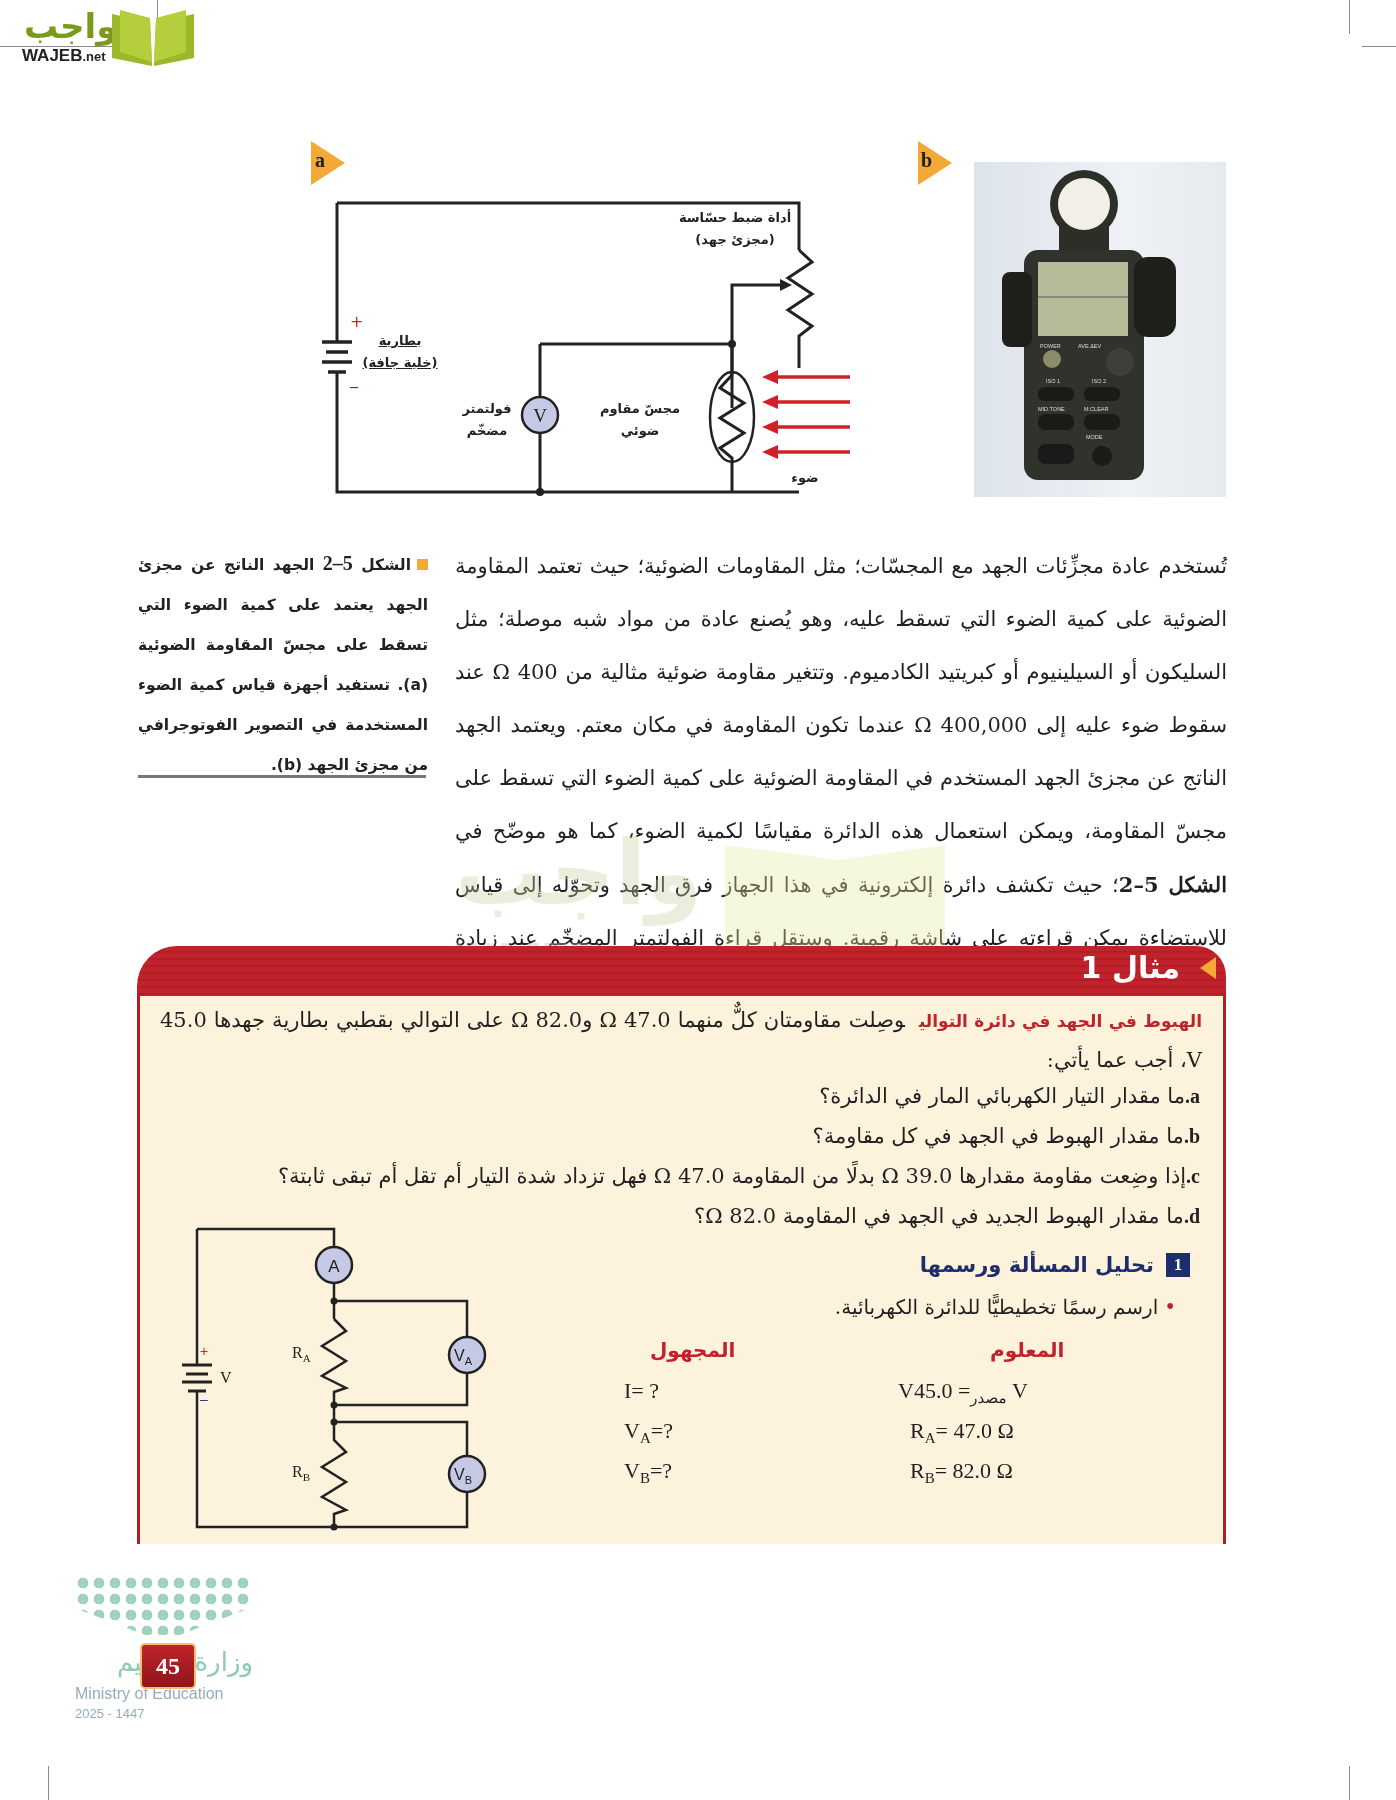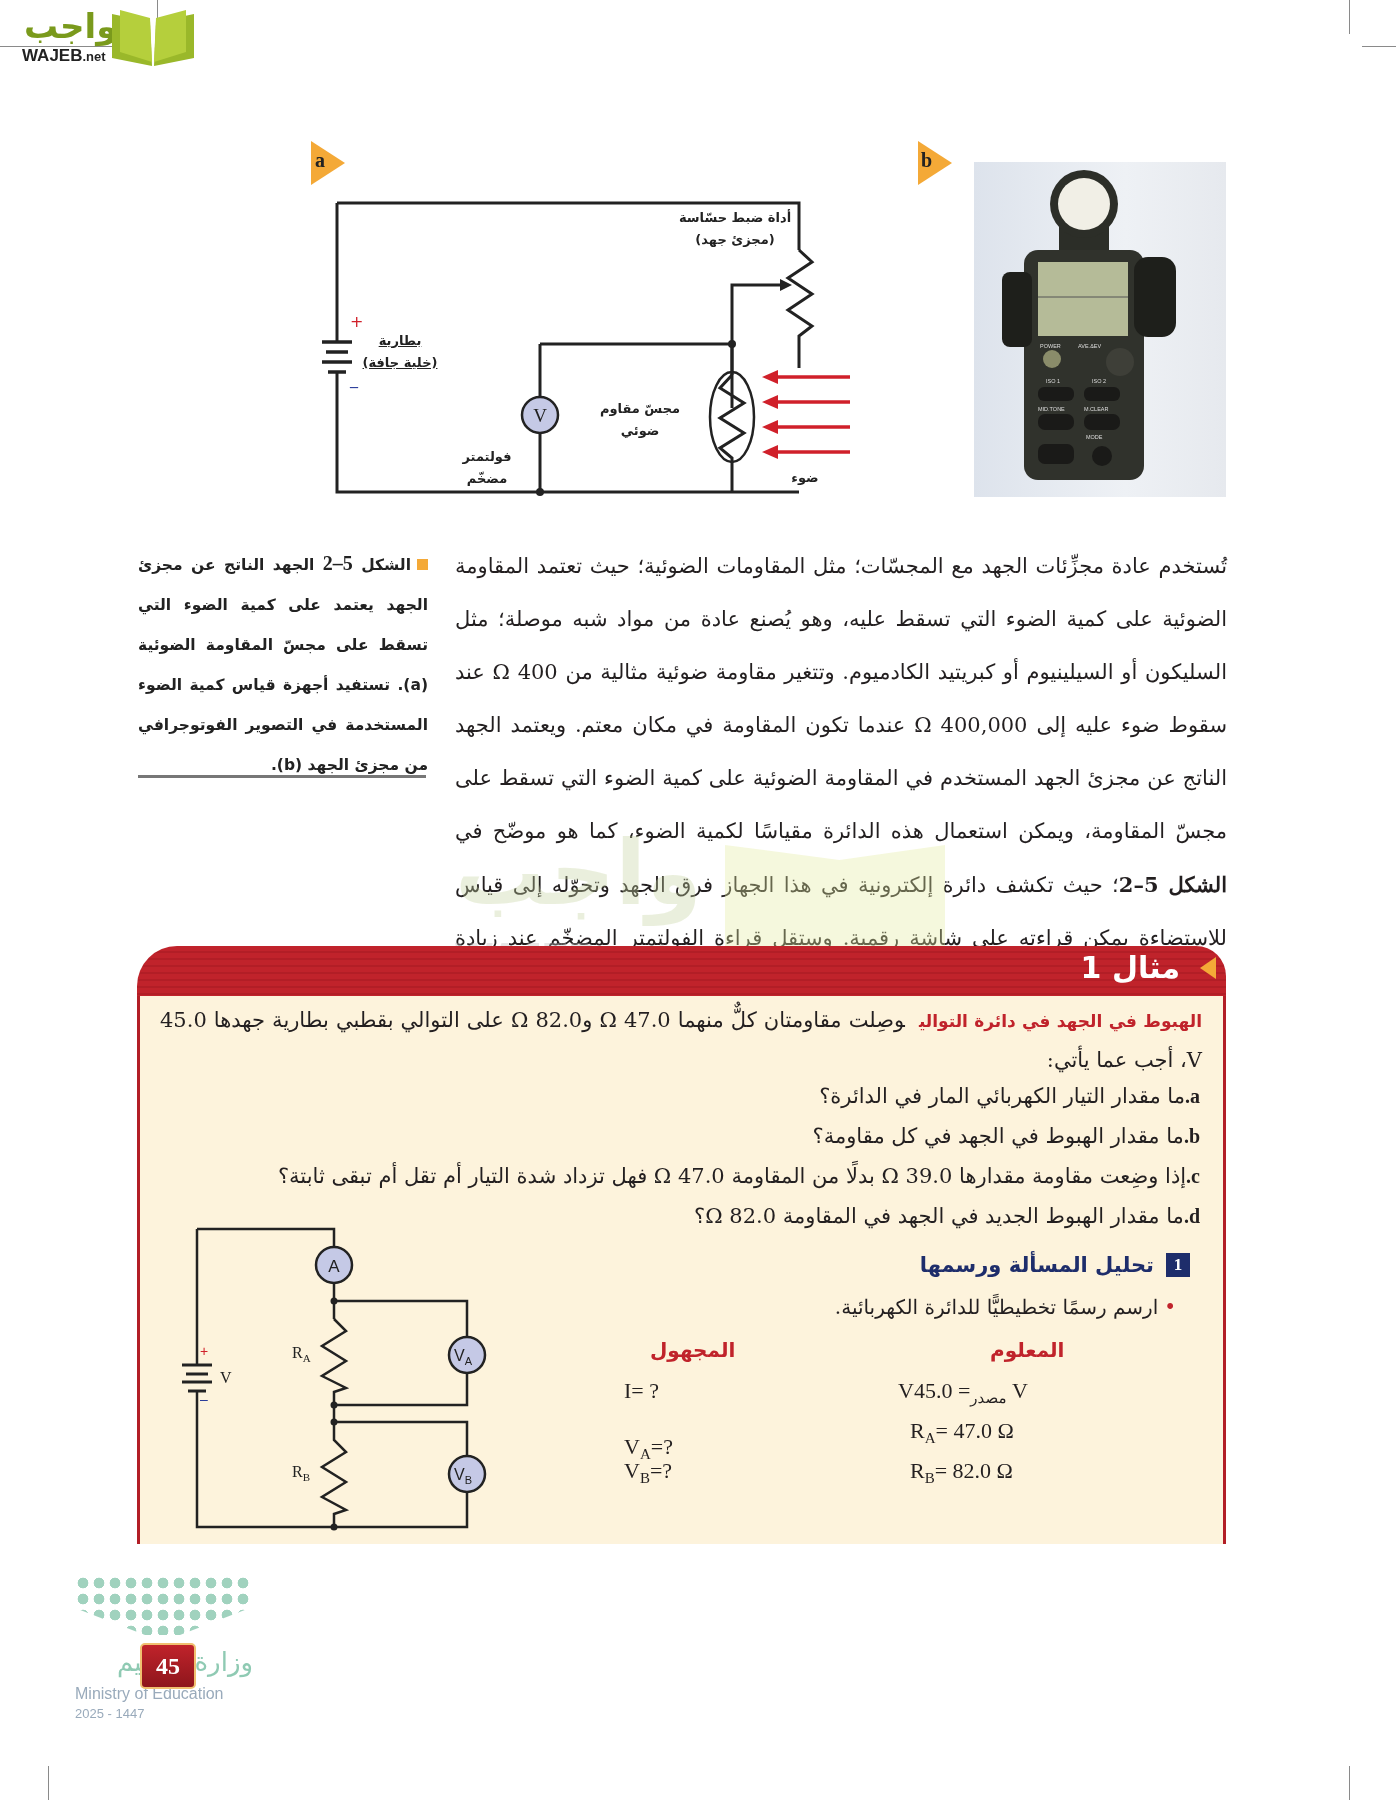--- a/index.html
+++ b/index.html
@@ -131,21 +131,21 @@
   </g>
 </svg>
 <div class="abs clbl" style="left:670px;top:207px;width:130px;">
   <div>أداة ضبط حسّاسة</div>
   <div>(مجزئ جهد)</div>
 </div>
 <div class="abs clbl" style="left:355px;top:330px;width:90px;text-decoration:underline;">
   <div>بطارية</div>
   <div>(خلية جافة)</div>
 </div>
-<div class="abs clbl" style="left:452px;top:398px;width:70px;margin-top:48px;">
+<div class="abs clbl" style="left:452px;top:398px;width:70px;">
   <div>فولتمتر</div>
   <div>مضخّم</div>
 </div>
 <div class="abs clbl" style="left:580px;top:398px;width:120px;">مجسّ مقاوم ضوئي</div>
 <div class="abs clbl" style="left:780px;top:467px;width:50px;">ضوء</div>
 
 <div class="abs marker" style="left:918px;top:141px;"></div>
 <span class="abs marker-lbl" style="left:921px;top:149px;">b</span>
 
 <div class="abs photo">
@@ -227,21 +227,21 @@
 </div>
 
 <div class="abs colhead" style="left:990px;top:1338px;">المعلوم</div>
 <div class="abs colhead" style="left:650px;top:1338px;">المجهول</div>
 
 <div class="abs val" style="left:898px;top:1378px;"><span>V</span><sub>مصدر</sub><span>= 45.0 V</span></div>
 <div class="abs val" style="left:910px;top:1418px;"><span>R</span><sub>A</sub><span>= 47.0 Ω</span></div>
 <div class="abs val" style="left:910px;top:1458px;"><span>R</span><sub>B</sub><span>= 82.0 Ω</span></div>
 
 <div class="abs val" style="left:624px;top:1378px;"><span>I</span><span>= ?</span></div>
-<div class="abs val" style="left:624px;top:1418px;margin-top:16px;"><span>V</span><sub>A</sub><span>=?</span></div>
+<div class="abs val" style="left:624px;top:1418px;"><span>V</span><sub>A</sub><span>=?</span></div>
 <div class="abs val" style="left:624px;top:1458px;"><span>V</span><sub>B</sub><span>=?</span></div>
 
 <svg class="abs" style="left:180px;top:1220px" width="320" height="320">
   <g stroke="#222" stroke-width="2.5" fill="none">
     <polyline points="17,9 154,9 154,27"></polyline>
     <polyline points="17,9 17,145"></polyline>
     <polyline points="17,171 17,307 154,307"></polyline>
     <polyline points="154,63 154,99"></polyline>
     <polyline points="154,81 287,81 287,117"></polyline>
     <polyline points="287,153 287,185 154,185"></polyline>

